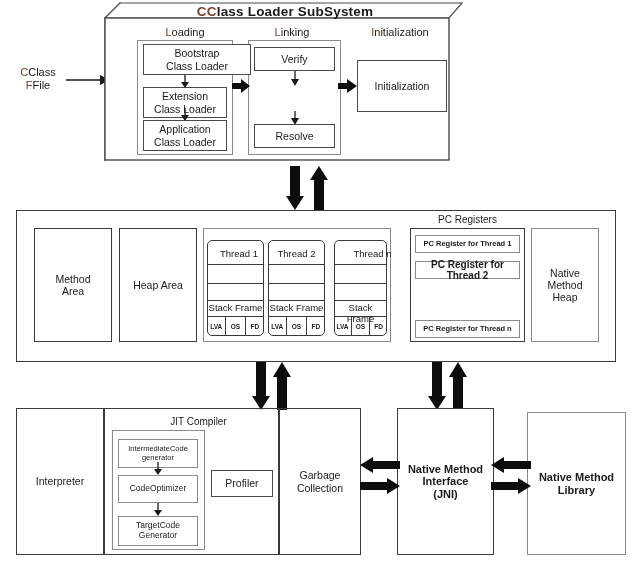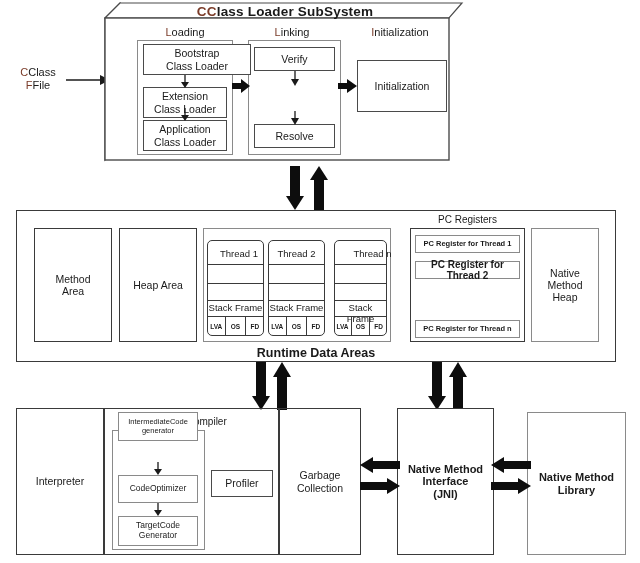--- a/index.html
+++ b/index.html
@@ -169,23 +169,20 @@
     <rect x="4" y="0" width="10" height="32" fill="#0d0d0d"></rect>
     <polygon points="0,30 18,30 9,44" fill="#0d0d0d"></polygon>
   </svg>
   <svg class="arrow" style="left:310px; top:166px;" width="18" height="44" viewBox="0 0 18 44">
     <rect x="4" y="12" width="10" height="32" fill="#0d0d0d"></rect>
     <polygon points="0,14 18,14 9,0" fill="#0d0d0d"></polygon>
   </svg>
 
   <div class="outer" style="left:16px; top:210px; width:600px; height:152px;"></div>
 
-  <div class="label t-bold12" style="left:16px; top:346px; width:600px;">
-    <span>Runtime Data Areas</span>
-  </div>
 
   <div class="box stack t-node thick" style="left:34px; top:228px; width:78px; height:114px;">
     <span>Method</span>
     <span>Area</span>
   </div>
 
   <div class="box t-node thick" style="left:119px; top:228px; width:78px; height:114px;">
     <span>Heap Area</span>
   </div>
 
@@ -287,21 +284,21 @@
     <span>Interpreter</span>
   </div>
 
   <div class="box thick transparent" style="left:104px; top:408px; width:175px; height:147px;"></div>
   <div class="label t-reg" style="left:104px; top:416px; width:189px;">
     <span>JIT Compiler</span>
   </div>
 
   <div class="box gray transparent" style="left:112px; top:430px; width:93px; height:120px;"></div>
 
-  <div class="box stack gray" style="left:118px; top:412px; width:80px; height:29px; font-size:7.5px;">
+  <div class="box stack gray" style="left:118px; top:439px; width:80px; height:29px; font-size:7.5px;">
     <span>IntermediateCode</span>
     <span>generator</span>
   </div>
   <svg class="arrow" style="left:153px; top:462px;" width="10" height="13" viewBox="0 0 10 13">
     <line x1="5" y1="0" x2="5" y2="8" stroke="#1a1a1a" stroke-width="1.3"></line>
     <polygon points="1,7 9,7 5,13" fill="#1a1a1a"></polygon>
   </svg>
   <div class="box gray" style="left:118px; top:475px; width:80px; height:28px; font-size:8.5px;">
     <span>CodeOptimizer</span>
   </div>

